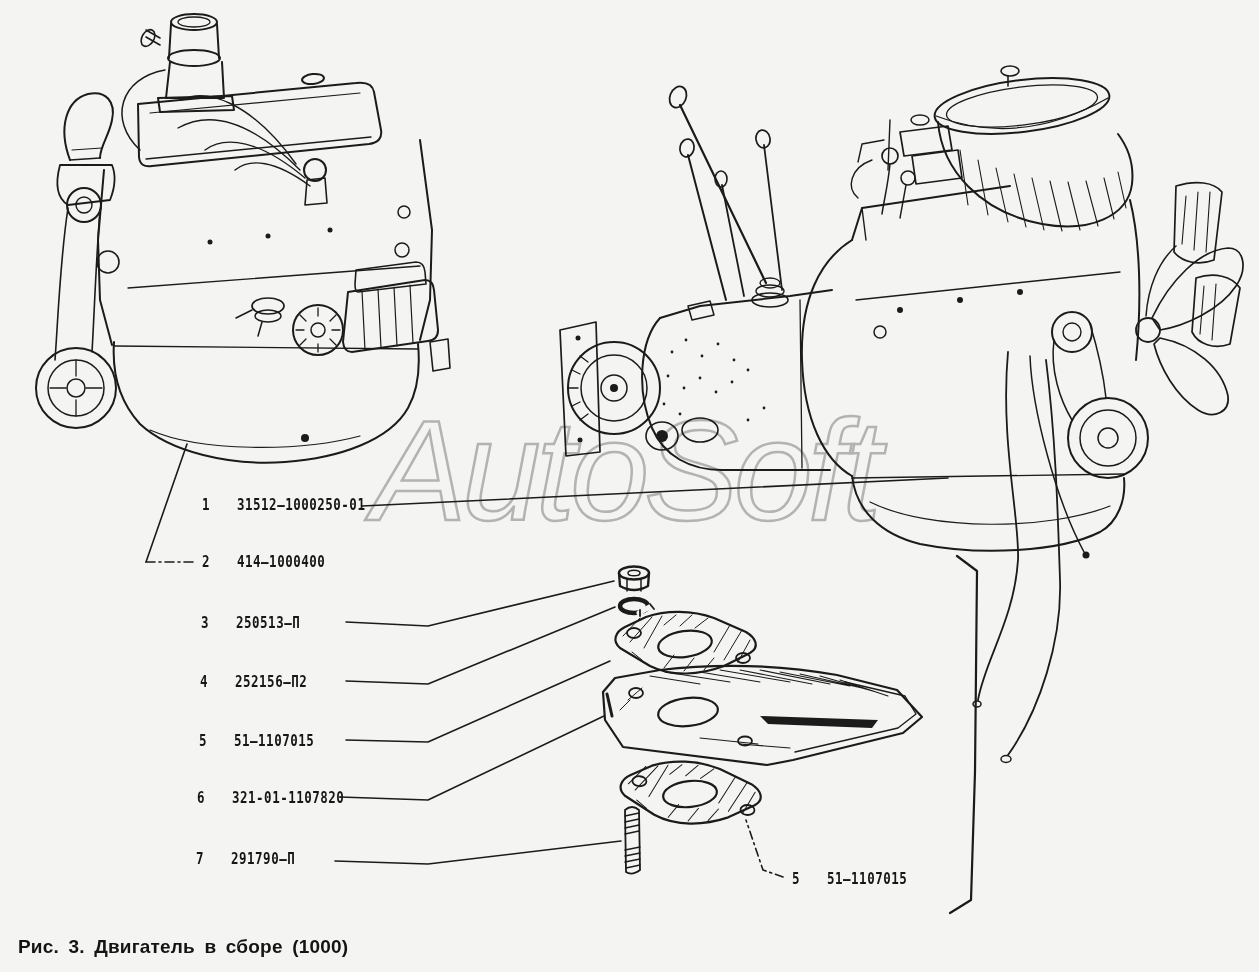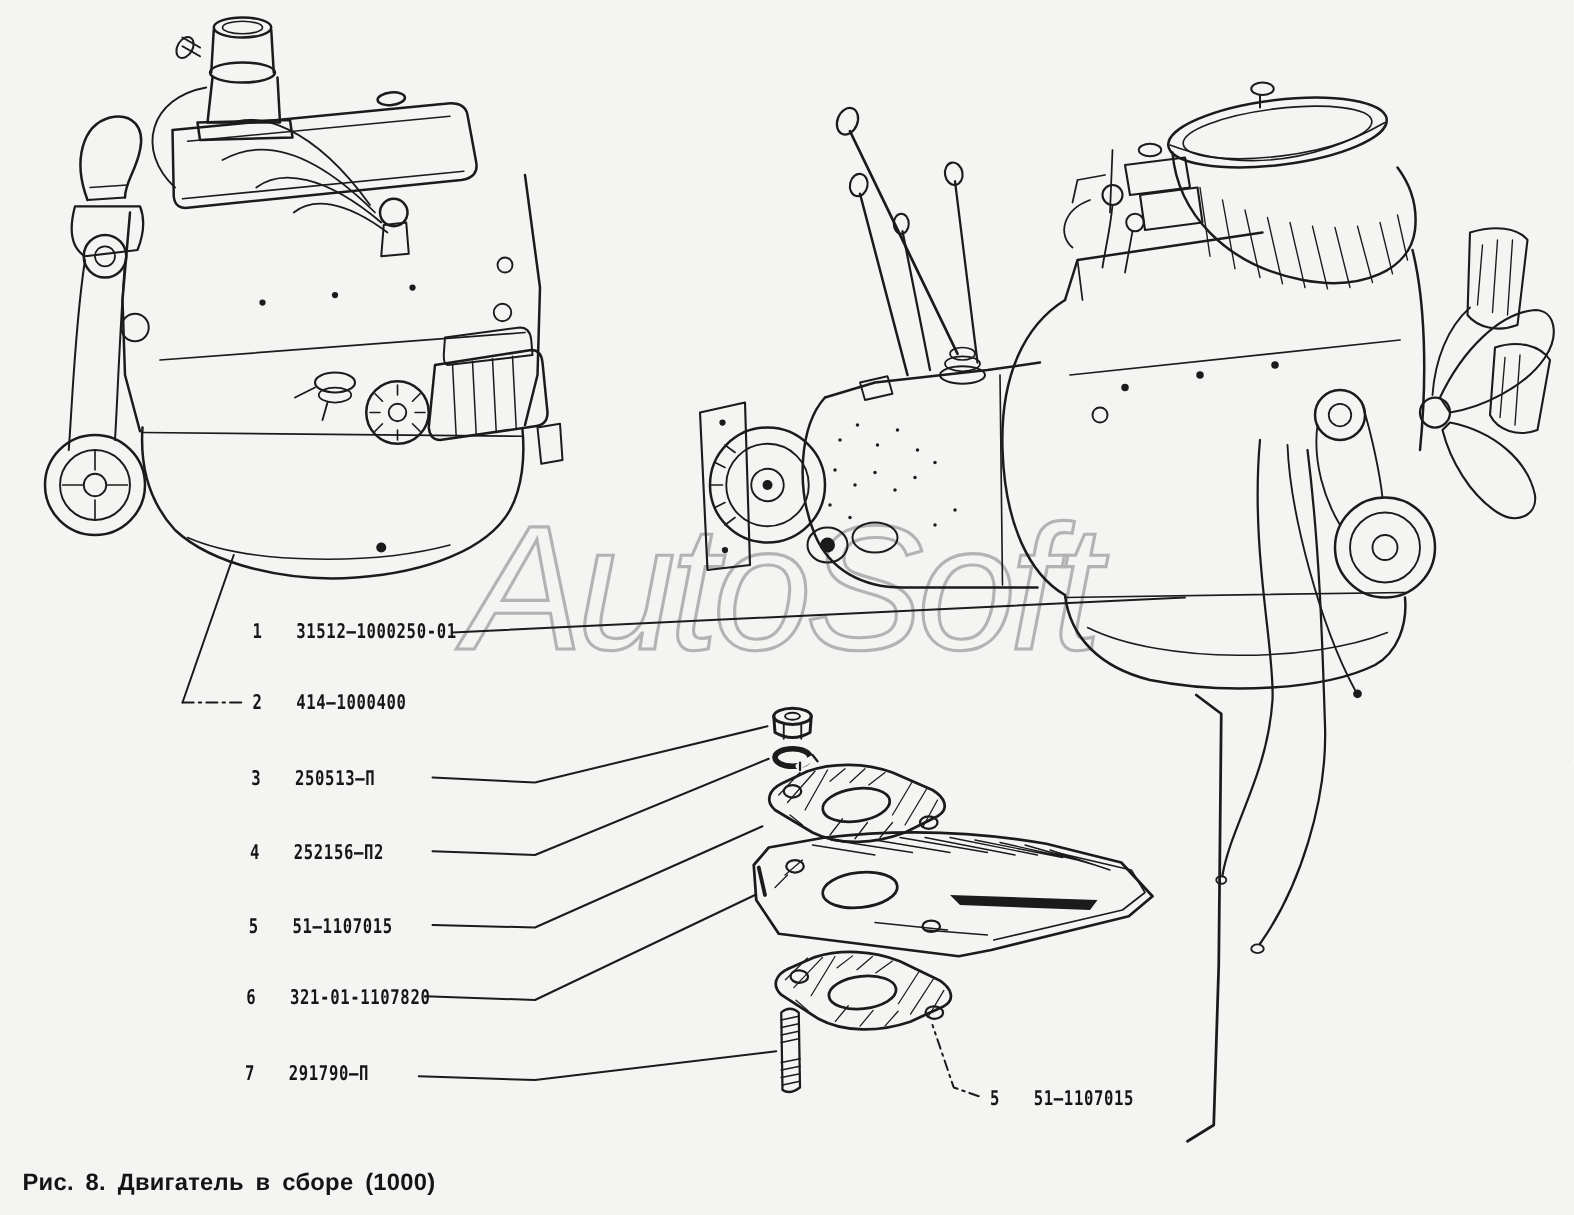--- a/index.html
+++ b/index.html
@@ -315,14 +315,14 @@
   </div>
   <div class="part-row" style="left:196px;top:849px;">
     <span class="num">7</span>
     <span class="code">291790–П</span>
   </div>
   <div class="part-row" style="left:792px;top:869px;">
     <span class="num">5</span>
     <span class="code">51–1107015</span>
   </div>
 
-  <div class="caption">Рис. 8. Двигатель в сборе (1000)</div>
+  <div class="caption">Рис. 3. Двигатель в сборе (1000)</div>
 </div>
 
 </body></html>

